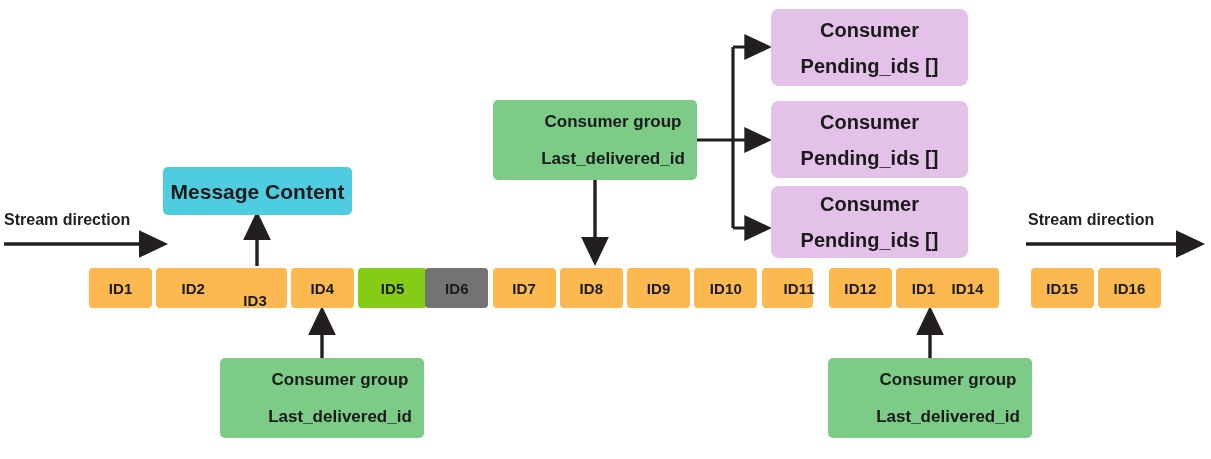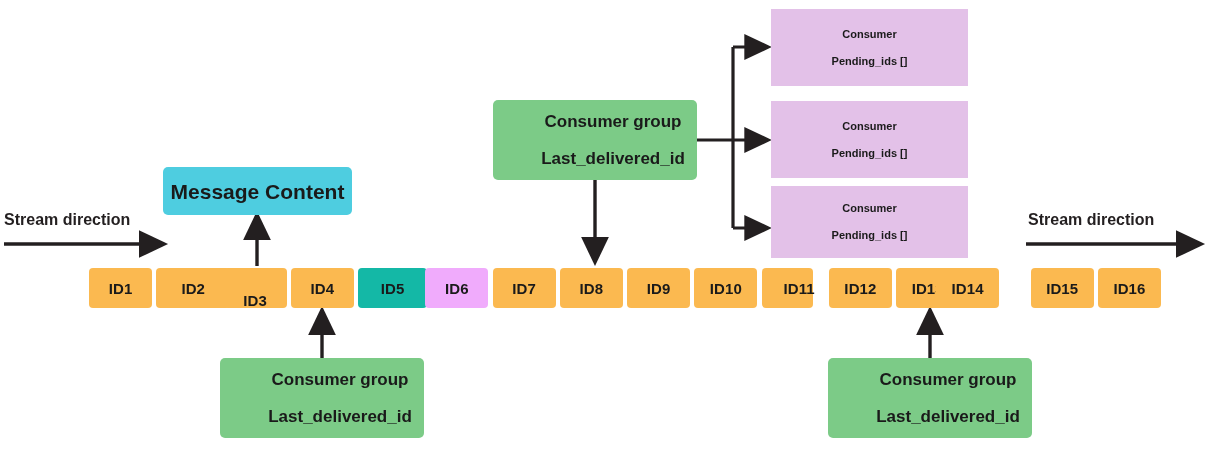--- a/index.html
+++ b/index.html
@@ -43,22 +43,22 @@
     font-size: 21px;
     border-radius: 5px;
   }
   .group-box {
     font-size: 17px;
     border-radius: 5px;
     gap: 20px;
     padding-left: 36px;
   }
   .consumer-box {
-    font-size: 11px;
-    border-radius: 0;
+    font-size: 20px;
+    border-radius: 8px;
     gap: 16px;
   }
   .dir-label {
     position: absolute;
     font-size: 16px;
     font-weight: bold;
     color: #231f20;
     white-space: nowrap;
   }
   .line-text { line-height: 1; }
@@ -136,24 +136,24 @@
       </div>
       <div class="node id-box" style="left: 67.2625px; top: 0px; width: 74px; height: 40px; background: rgb(251, 185, 80);">
         <span class="line-text">ID2</span>
       </div>
       <div class="node id-box" style="left: 134.525px; top: 0px; width: 63.0625px; height: 40px; background: rgb(251, 185, 80); justify-content: flex-end;">
         <span class="line-text">ID3</span>
       </div>
       <div class="node id-box" style="left: 201.787px; top: 0px; width: 63.0625px; height: 40px; background: rgb(251, 185, 80);">
         <span class="line-text">ID4</span>
       </div>
-      <div class="node id-box" style="left: 269.05px; top: 0px; width: 69px; height: 40px; background: #14b8a6;">
+      <div class="node id-box" style="left: 269.05px; top: 0px; width: 69px; height: 40px; background: #84cc16;">
         <span class="line-text">ID5</span>
       </div>
-      <div class="node id-box" style="left: 336.312px; top: 0px; width: 63.0625px; height: 40px; background: #f0abfc;">
+      <div class="node id-box" style="left: 336.312px; top: 0px; width: 63.0625px; height: 40px; background: #737373;">
         <span class="line-text">ID6</span>
       </div>
       <div class="node id-box" style="left: 403.575px; top: 0px; width: 63.0625px; height: 40px; background: rgb(251, 185, 80);">
         <span class="line-text">ID7</span>
       </div>
       <div class="node id-box" style="left: 470.837px; top: 0px; width: 63.0625px; height: 40px; background: rgb(251, 185, 80);">
         <span class="line-text">ID8</span>
       </div>
       <div class="node id-box" style="left: 538.1px; top: 0px; width: 63.0625px; height: 40px; background: rgb(251, 185, 80);">
         <span class="line-text">ID9</span>

